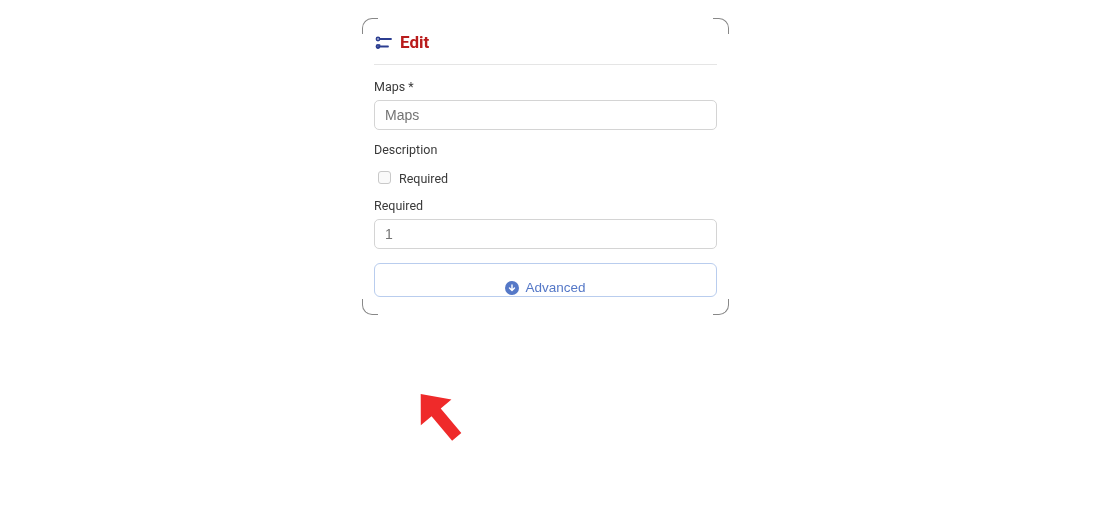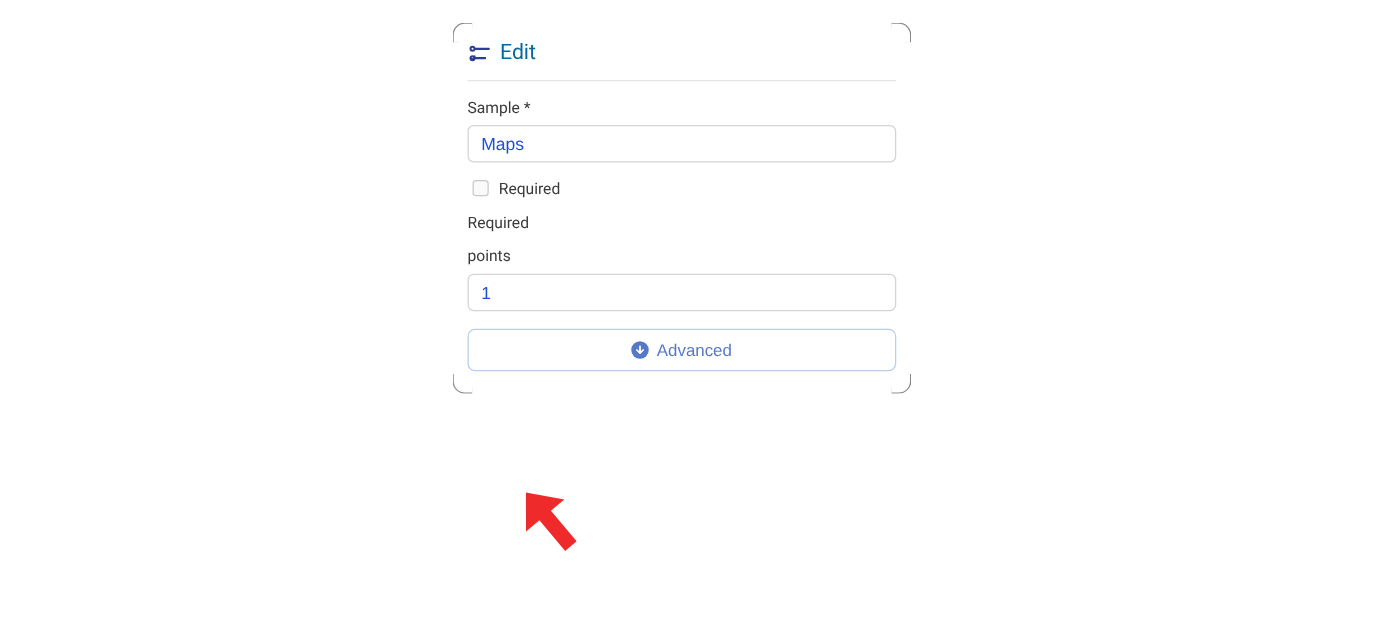--- a/index.html
+++ b/index.html
@@ -41,37 +41,37 @@
     border-bottom: 1px solid #e5e5e5;
     margin-bottom: 14px;
   }
   .header .icon {
     width: 18px; height: 14px;
     margin-right: 8px;
     color: #2c3e91;
   }
   .header .title {
     font-size: 17px;
-    font-weight: 400;
-    color: #0369a1;
+    font-weight: 700;
+    color: #b91c1c;
   }
   .field-label {
     font-size: 12.5px;
     color: #3a3a3a;
     margin: 12px 0 6px 0;
     display: block;
   }
   .input {
     width: 100%;
     height: 30px;
     border: 1px solid #d4d4d4;
     border-radius: 5px;
     padding: 0 10px;
     font-size: 14px;
-    color: #1d4ed8;
+    color: #737373;
     outline: none;
     background: #fff;
   }
   .input::placeholder { color: #9a9a9a; }
   .checkbox-row {
     display: flex;
     margin: 14px 0 6px 4px;
   }
   .chk {
     appearance: none;
@@ -85,21 +85,21 @@
   .advanced-btn {
     width: 100%;
     height: 34px;
     margin-top: 14px;
     border: 1px solid #b9cdee;
     border-radius: 6px;
     background: #fff;
     color: #5578c7;
     font-size: 13.5px;
     display: flex;
-    align-items: center;
+    align-items: flex-end;
     justify-content: center;
     cursor: pointer;
     gap: 6px;
   }
   .advanced-btn .circle-icon {
     width: 14px; height: 14px;
     border-radius: 50%;
     background: #5578c7;
     display: inline-flex;
     align-items: center;
@@ -133,33 +133,33 @@
           <circle cx="4" cy="3" r="1.6" fill="none" stroke="#2c3e91" stroke-width="1.6"></circle>
           <line x1="6.2" y1="3" x2="17" y2="3" stroke="#2c3e91" stroke-width="1.8" stroke-linecap="round"></line>
           <circle cx="4" cy="10.5" r="1.6" fill="none" stroke="#2c3e91" stroke-width="1.6"></circle>
           <line x1="6.2" y1="10.5" x2="14" y2="10.5" stroke="#2c3e91" stroke-width="1.8" stroke-linecap="round"></line>
           <path d="M2.8 10.5 L4 12 L5.8 9" fill="none" stroke="#2c3e91" stroke-width="1.4" stroke-linecap="round" stroke-linejoin="round"></path>
         </svg>
       </span>
       <span class="title">Edit</span>
     </div>
 
-    <label class="field-label">Sample *</label>
+    <label class="field-label">Maps *</label>
     <input class="input" type="text" value="Maps" style="">
 
+    <label class="field-label">Description</label>
 
     <div class="checkbox-row">
       <input type="checkbox" class="chk" style="">
       <span class="chk-label">Required</span>
     </div>
 
 
     <label class="field-label">Required</label>
 
-    <label class="field-label">points</label>
     <input class="input" type="text" value="1" style="">
 
     <button class="advanced-btn">
       <span class="circle-icon">
         <svg width="10" height="10" viewBox="0 0 10 10">
           <path d="M5 2 L5 7 M2.5 5 L5 7.5 L7.5 5" stroke="#fff" stroke-width="1.4" fill="none" stroke-linecap="round" stroke-linejoin="round"></path>
         </svg>
       </span>
       <span>Advanced</span>
     </button>

